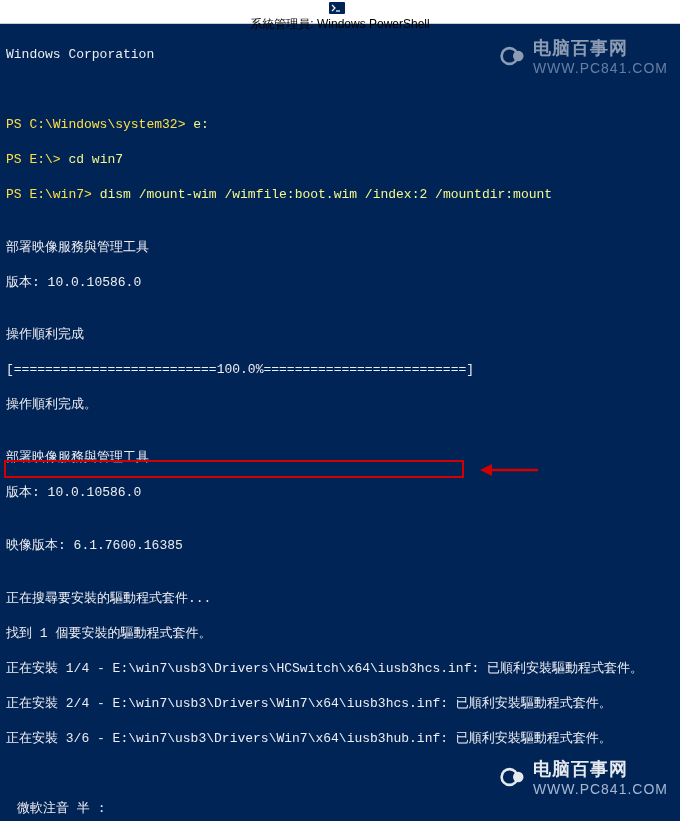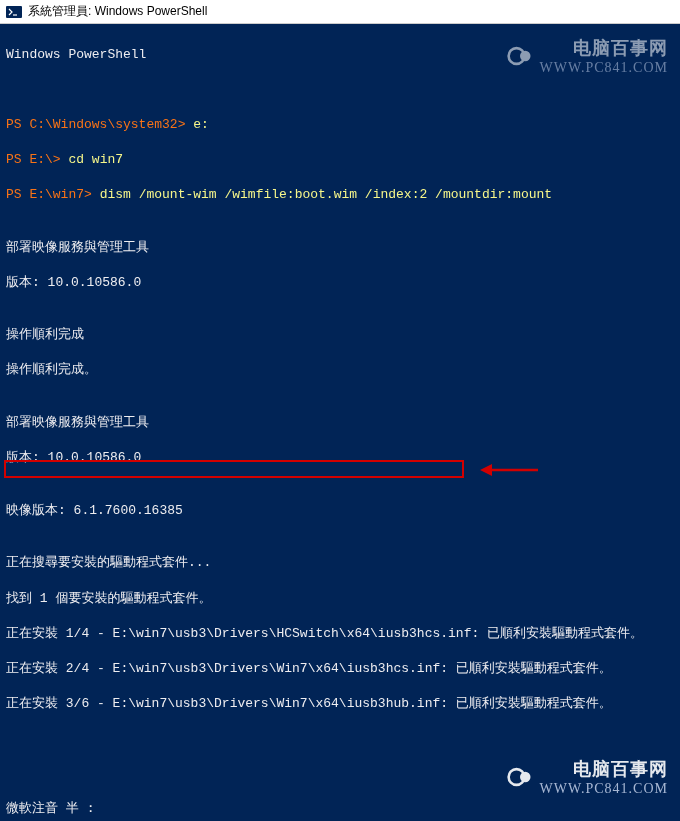--- a/index.html
+++ b/index.html
@@ -12,20 +12,21 @@
   overflow: hidden;
   position: relative;
 }
 .titlebar {
   background: #fff;
   height: 24px;
   display: flex;
   align-items: center;
   padding: 0 6px;
   border-bottom: 1px solid #ccc;
+  flex-direction: column;
 }
 .titlebar-icon {
   width: 16px;
   height: 16px;
   margin-right: 6px;
   display: inline-flex;
   align-items: center;
   justify-content: center;
 }
 .titlebar-text {
@@ -35,21 +36,21 @@
 }
 .terminal {
   padding: 4px 6px;
   color: #eeedf0;
   line-height: 1.35;
   white-space: pre;
   position: relative;
 }
 .line { display: block; }
 .yellow { color: #f7f78a; }
-.prompt { color: #f97316; }
+.prompt { color: #fde047; }
 .highlight-box {
   position: absolute;
   border: 2px solid #d20000;
   pointer-events: none;
 }
 .arrow {
   position: absolute;
   pointer-events: none;
 }
 .watermark {
@@ -59,51 +60,51 @@
   opacity: 0.55;
   pointer-events: none;
 }
 .wm-logo {
   width: 28px;
   height: 28px;
   margin-right: 6px;
 }
 .wm-text {
   color: #fff;
-  font-family: Liberation Serif, serif;
-  text-align: right;
+  font-family: Liberation Sans, sans-serif;
 }
 .wm-main { font-size: 18px; font-weight: bold; letter-spacing: 1px; }
 .wm-sub { font-size: 14px; letter-spacing: 1px; color: #b8c6e0; }
 </style>
 </head>
 <body>
 
 <div class="titlebar">
   <span class="titlebar-icon">
     <svg width="16" height="16" viewBox="0 0 16 16">
         <rect x="0" y="2" width="16" height="12" rx="1" fill="#012456"></rect>
         <path d="M3 5 L6 8 L3 11" stroke="#fff" stroke-width="1.2" fill="none"></path>
         <line x1="7" y1="11" x2="11" y2="11" stroke="#fff" stroke-width="1.2"></line>
       </svg>
   </span>
   <span class="titlebar-text">系統管理員: Windows PowerShell</span>
 </div>
 
 <div class="terminal">
-<span class="line">Windows PowerShell</span>
+<span class="line">Windows Corporation</span>
 <span class="line"> </span>
 <span class="line"><span class="prompt">PS C:\Windows\system32&gt; </span><span class="yellow">e:</span></span>
 <span class="line"><span class="prompt">PS E:\&gt; </span><span class="yellow">cd win7</span></span>
 <span class="line"><span class="prompt">PS E:\win7&gt; </span><span class="yellow">dism /mount-wim /wimfile:boot.wim /index:2 /mountdir:mount</span></span>
 <span class="line"></span>
 <span class="line">部署映像服務與管理工具</span>
 <span class="line">版本: 10.0.10586.0</span>
 <span class="line"></span>
 <span class="line">操作順利完成</span>
+<span class="line">[==========================100.0%==========================]</span>
 <span class="line">操作順利完成。</span>
 <span class="line"></span>
 <span class="line">部署映像服務與管理工具</span>
 <span class="line">版本: 10.0.10586.0</span>
 <span class="line"></span>
 <span class="line">映像版本: 6.1.7600.16385</span>
 <span class="line"></span>
 <span class="line">正在搜尋要安裝的驅動程式套件...</span>
 <span class="line">找到 1 個要安裝的驅動程式套件。</span>
 <span class="line">正在安裝 1/4 - E:\win7\usb3\Drivers\HCSwitch\x64\iusb3hcs.inf: 已順利安裝驅動程式套件。</span>
@@ -149,13 +150,13 @@
   <svg class="wm-logo" viewBox="0 0 32 32">
       <circle cx="12" cy="16" r="9" fill="none" stroke="#fff" stroke-width="3"></circle>
       <circle cx="22" cy="16" r="6" fill="#fff"></circle>
     </svg>
   <div class="wm-text">
     <div class="wm-main">电脑百事网</div>
     <div class="wm-sub">WWW.PC841.COM</div>
   </div>
 </div>
 
-<div style="position:absolute; bottom:4px; left:6px; color:#eeedf0; font-family:Consolas,monospace; font-size:13px;">微軟注音 半 :</div>
+<div style="position:absolute; bottom:4px; left:17px; color:#eeedf0; font-family:Consolas,monospace; font-size:13px;">微軟注音 半 :</div>
 
 </body></html>

